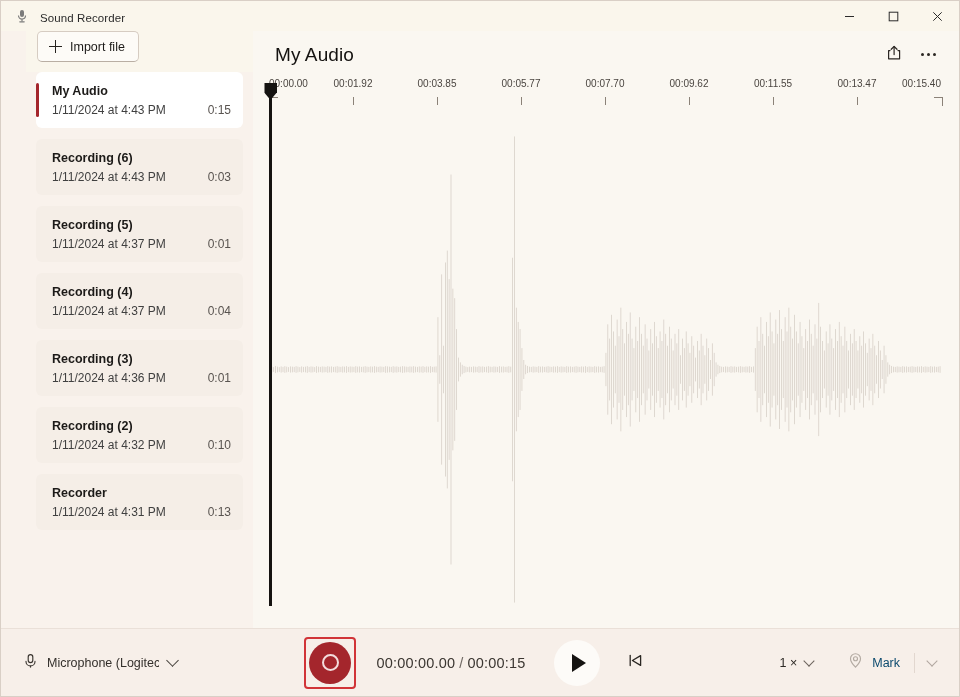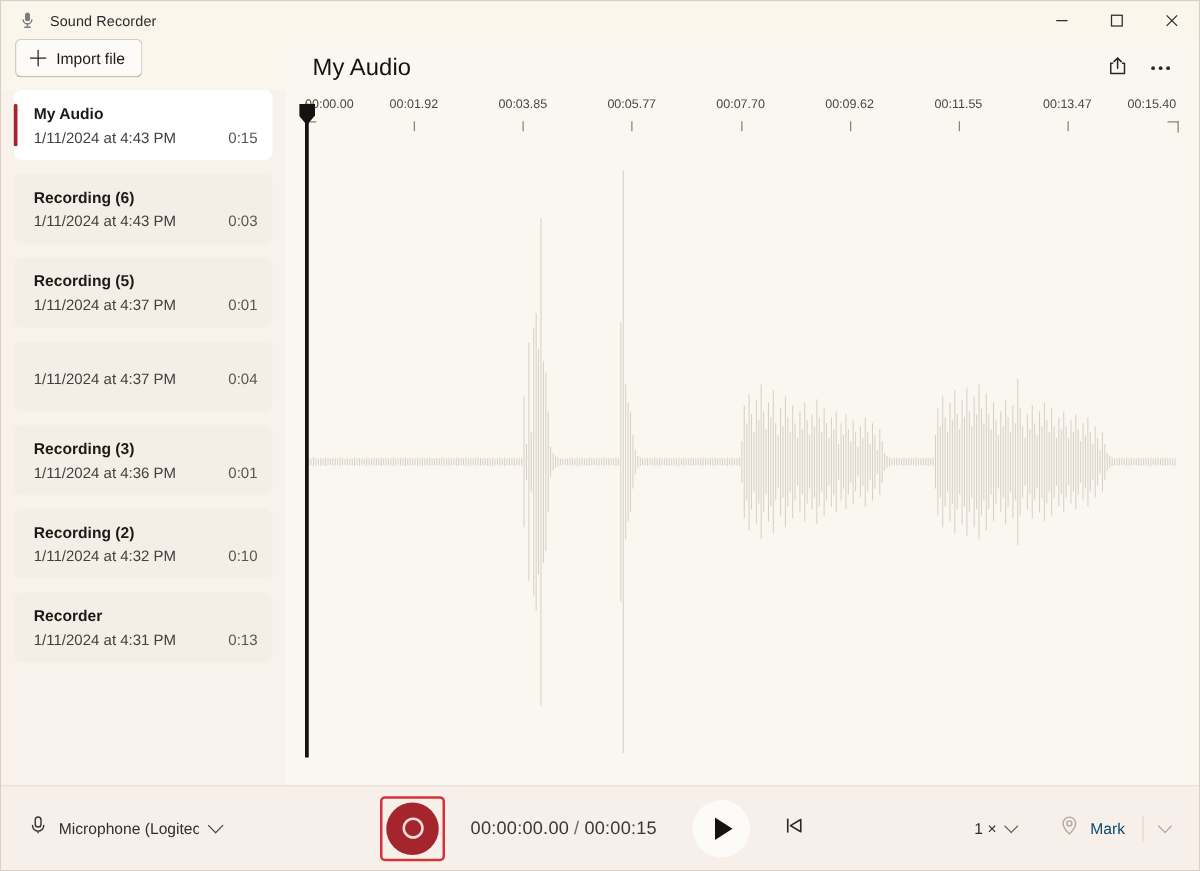--- a/index.html
+++ b/index.html
@@ -76,20 +76,21 @@
 
   
   .sidebar {
     width: 227px;
     min-width: 227px;
     background: #f9f2ec;
     display: flex;
     flex-direction: column;
     position: relative;
     z-index: 20;
+    padding-left: 25px;
   }
   .sidebar-top {
     background: #faf6ec;
     padding: 0 0 10px 11px;
   }
   .import-btn {
     display: inline-flex;
     align-items: center;
     gap: 8px;
     height: 31px;
@@ -522,20 +523,21 @@
             </div>
           </div>
           <div class="rec-item">
             <div class="rec-name">Recording (5)</div>
             <div class="rec-meta">
               <span class="rec-date">1/11/2024 at 4:37 PM</span>
               <span class="rec-dur">0:01</span>
             </div>
           </div>
           <div class="rec-item">
+            <div class="rec-name">Recording (4)</div>
             <div class="rec-meta">
               <span class="rec-date">1/11/2024 at 4:37 PM</span>
               <span class="rec-dur">0:04</span>
             </div>
           </div>
           <div class="rec-item">
             <div class="rec-name">Recording (3)</div>
             <div class="rec-meta">
               <span class="rec-date">1/11/2024 at 4:36 PM</span>
               <span class="rec-dur">0:01</span>

